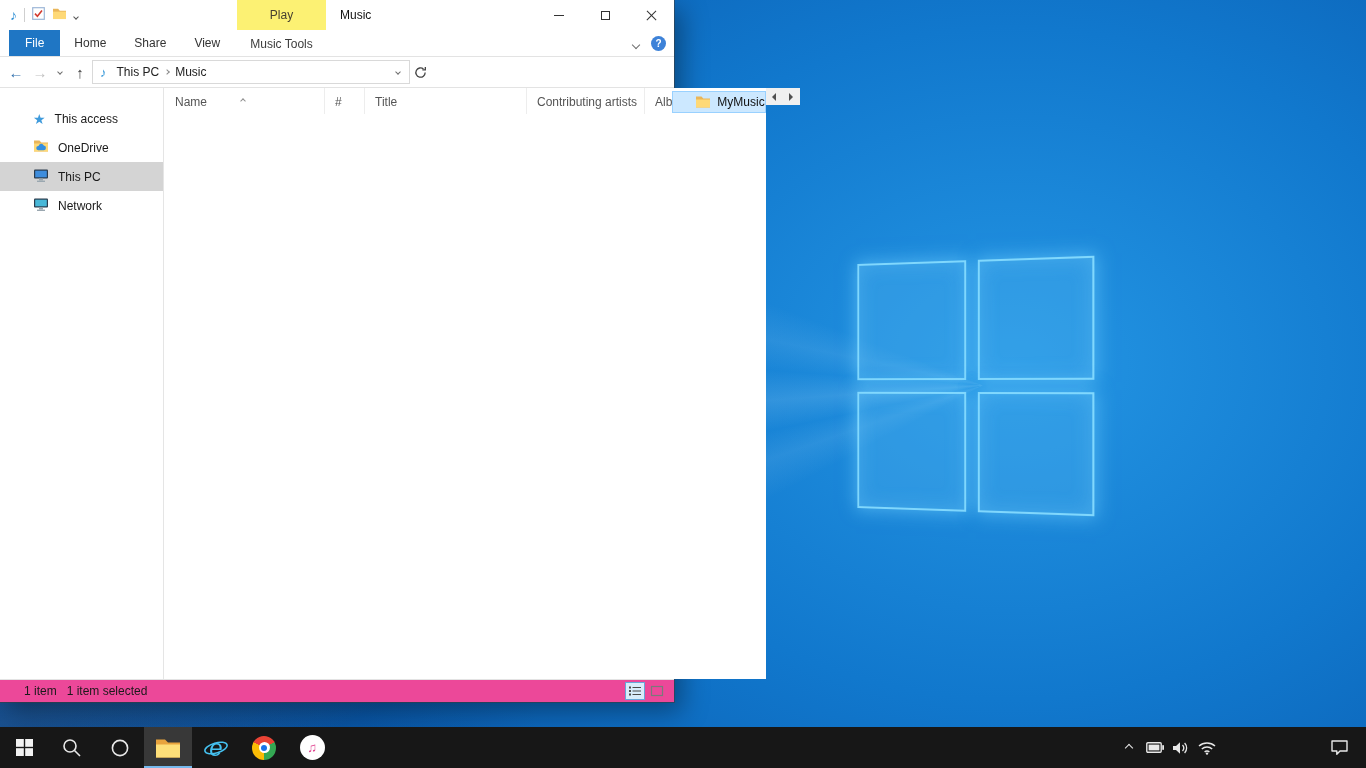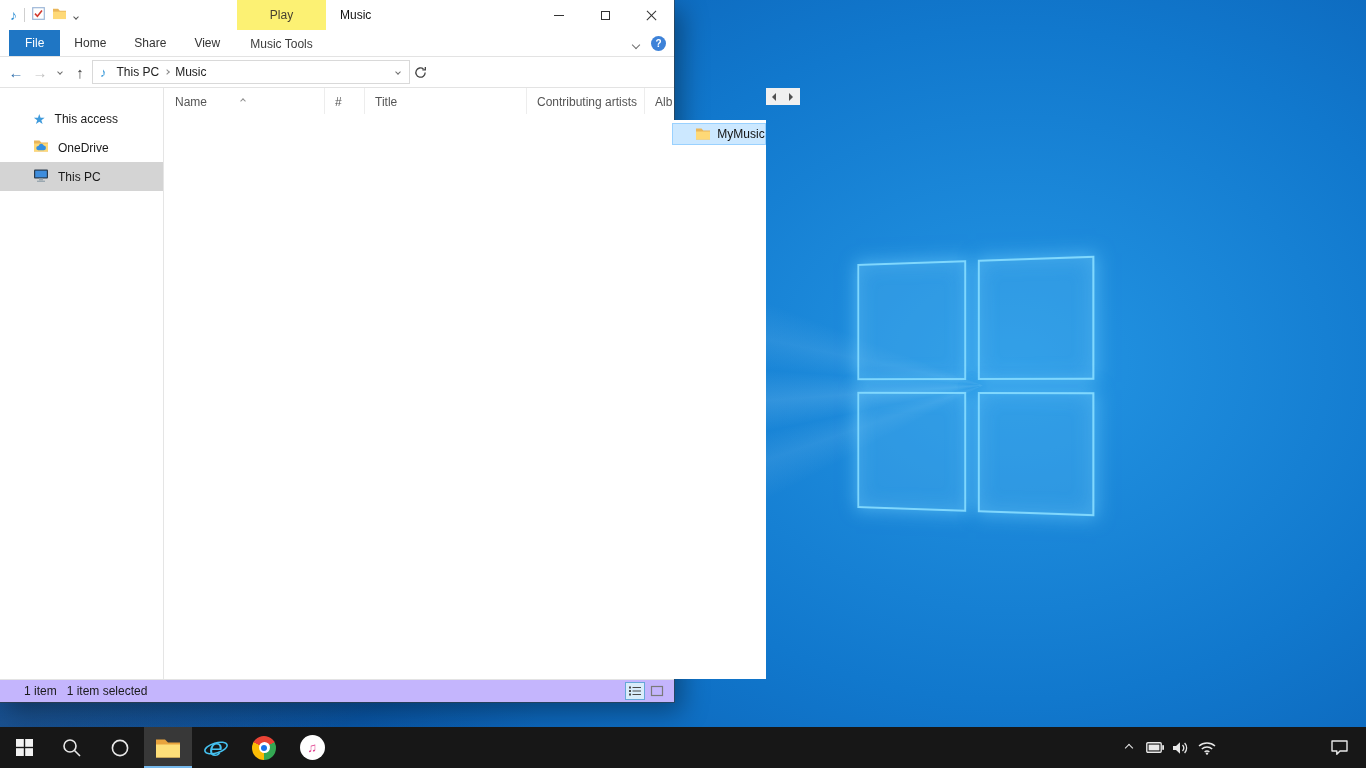--- a/index.html
+++ b/index.html
@@ -79,33 +79,33 @@
   .navitem { height:29px; display:flex; align-items:center; gap:9px; padding-left:33px; color:#1a1a1a; }
   .navitem.selected { background:#d4d4d4; }
   .star { color:#3f9bdc; font-size:14px; line-height:1; }
 
   .listarea { flex:1; display:flex; flex-direction:row; min-width:0; position:relative; }
   .cols { height:26px; flex:0 0 26px; display:flex; color:#555; padding-left:1px; }
   .col { display:flex; align-items:flex-end; padding:0 0 5px 10px; border-right:1px solid #ededed; position:relative; white-space:nowrap; overflow:hidden; }
   .col:last-child { border-right:none; }
   .col.name { width:160px; } .col.num { width:40px; } .col.title { width:162px; } .col.artists { width:118px; } .col.album { flex:1; }
   .sortcaret { position:absolute; top:4px; left:50%; margin-left:-4px; color:#8f8f8f; }
-  .rows { flex:1; padding-top:3px; background:#fff;margin-top:32px; }
+  .rows { flex:1; padding-top:3px; background:#fff; }
   .frow { height:22px; display:flex; align-items:center; padding-left:22px; color:#111; }
   .frow.selected { background:#cce8ff; border:1px solid #99d1ff; }
   .frow .fico { margin-right:6px; display:flex; }
 
   .hscroll { height:17px; flex:0 0 17px; background:#f0f0f0; display:flex; align-items:center; }
   .sb-arrow { width:17px; height:17px; display:flex; align-items:center; justify-content:center; }
   .tri-l { width:0; height:0; border-top:4px solid transparent; border-bottom:4px solid transparent; border-right:4px solid #505050; }
   .tri-r { width:0; height:0; border-top:4px solid transparent; border-bottom:4px solid transparent; border-left:4px solid #505050; }
   .sb-track { flex:1; position:relative; height:17px; }
   .sb-thumb { position:absolute; left:0; top:1px; height:15px; width:81%; background:#cdcdcd; }
 
-  .statusbar { height:23px; flex:0 0 23px; border-top:1px solid #e3e3e3; display:flex; align-items:center; padding-left:24px; color:#1a1a1a; background:#c4b5fd; }
+  .statusbar { height:23px; flex:0 0 23px; border-top:1px solid #e3e3e3; display:flex; align-items:center; padding-left:24px; color:#1a1a1a; background:#ec4899; }
   .status-sel { margin-left:10px; }
   .viewbtns { margin-left:auto; display:flex; gap:2px; margin-right:7px; }
   .viewbtn { width:20px; height:18px; display:flex; align-items:center; justify-content:center; border:1px solid transparent; }
   .viewbtn.active { background:#d9ecfa; border-color:#66a7d8; }
 
   
   .taskbar { position:absolute; left:0; right:0; bottom:0; height:41px; background:#171717; display:flex; align-items:stretch; z-index:20; }
   .tb-btn { width:48px; display:flex; align-items:center; justify-content:center; position:relative; }
   .tb-btn.active { background:#383838; box-shadow:inset 0 -2px 0 #76b9ed; }
   .startlogo rect { fill:#f2f2f2; }
@@ -231,20 +231,31 @@
           <span>
             <svg width="16" height="15" viewBox="0 0 16 15">
                 <rect x="1" y="1.5" width="14" height="9" rx="1" fill="#2a3b4d"></rect>
                 <rect x="2.2" y="2.7" width="11.6" height="6.6" fill="#3e8ddd"></rect>
                 <rect x="6" y="10.5" width="4" height="2" fill="#9aa7b0"></rect>
                 <rect x="4" y="12.6" width="8" height="1.4" fill="#9aa7b0"></rect>
               </svg>
           </span>
           <span>This PC</span>
         </div>
+        <div class="navitem">
+          <span>
+            <svg width="16" height="15" viewBox="0 0 16 15">
+                <rect x="1" y="1.5" width="14" height="9" rx="1" fill="#2a3b4d"></rect>
+                <rect x="2.2" y="2.7" width="11.6" height="6.6" fill="#49b8d8"></rect>
+                <rect x="6" y="10.5" width="4" height="2" fill="#9aa7b0"></rect>
+                <rect x="4" y="12.6" width="8" height="1.4" fill="#9aa7b0"></rect>
+              </svg>
+          </span>
+          <span>Network</span>
+        </div>
       </div>
 
       <div class="listarea">
         <div class="cols">
           <div class="col name">
             <span class="sortcaret"><span class="chev up sm"></span></span>
             <span>Name</span>
           </div>
           <div class="col num">
               <span>#</span>

